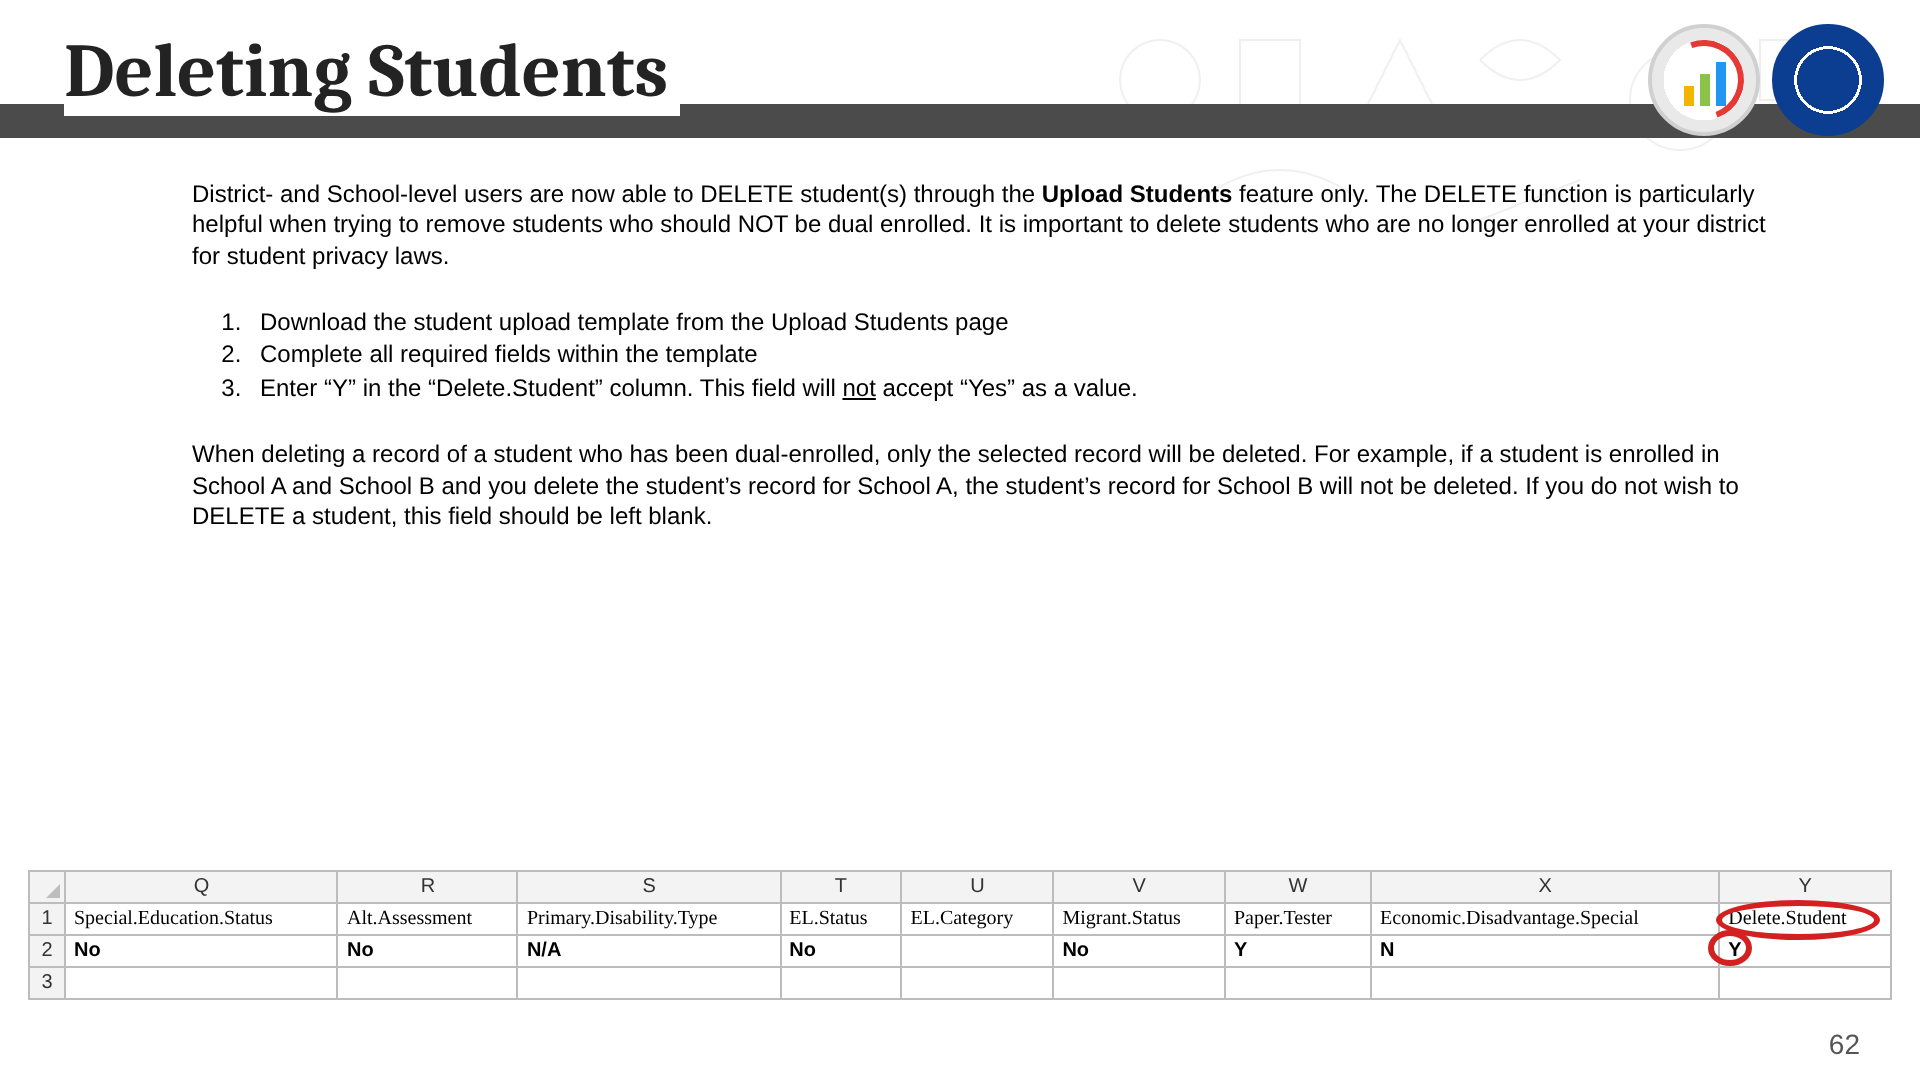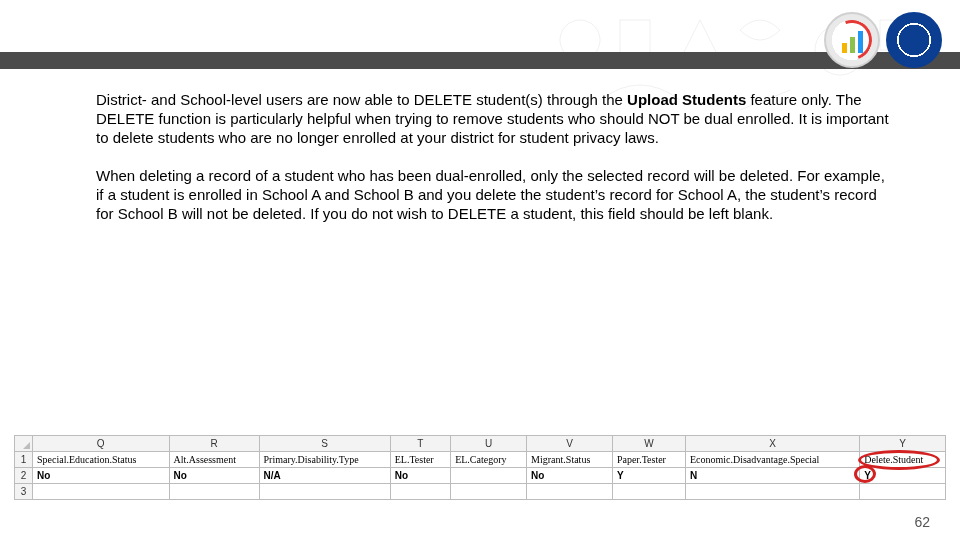--- a/index.html
+++ b/index.html
@@ -20,21 +20,21 @@
   .logo { width: 56px; height: 56px; border-radius: 50%; display: flex; align-items: center; justify-content: center; }
   .logo.chart { background: radial-gradient(circle at 50% 50%, #fff 0 55%, #e9e9e9 55% 100%); border: 2px solid #d0d0d0; position: relative; }
   .logo.chart .bars { display: flex; align-items: flex-end; gap: 3px; height: 26px; }
   .logo.chart .bars span:nth-child(1){ width:5px; height:10px; background:#f4b400;}
   .logo.chart .bars span:nth-child(2){ width:5px; height:16px; background:#8bc34a;}
   .logo.chart .bars span:nth-child(3){ width:5px; height:22px; background:#2196f3;}
   .logo.chart .arc { position:absolute; width:40px; height:40px; border:3px solid transparent; border-top-color:#e53935; border-right-color:#e53935; border-radius:50%; transform: rotate(25deg);}
   .logo.seal { background: radial-gradient(circle at 50% 50%, #0b3d91 0 42%, #fff 42% 46%, #0b3d91 46% 100%); border:2px solid #0b3d91; color:#fff; font-size:9px; }
 
   
-  .body { position: absolute; top: 90px; left: 96px; width: 800px; font-size: 15px; line-height: 1.28; }
+  .body { position: absolute; top: 90px; left: 96px; width: 800px; font-size: 12px; line-height: 1.28; }
   .para { margin-bottom: 18px; }
   .steps-intro { margin-bottom: 2px; }
   ol.steps { margin: 0 0 18px 28px; padding: 0; }
   ol.steps li { margin: 0 0 1px 0; padding-left: 6px; }
   .u { text-decoration: underline; }
   b { font-weight: 700; }
 
   
   .sheet { position: absolute; left: 14px; bottom: 40px; width: 932px; }
   table.ss { border-collapse: collapse; width: 100%; font-size: 10px; background: #fff; }
@@ -66,36 +66,42 @@
           <circle cx="300" cy="50" r="25"></circle>
           <path d="M340 20 l30 0 l0 30 l-30 0 z"></path>
           <path d="M60 100 q40 -30 80 0"></path>
           <path d="M200 110 l50 -20"></path>
         </g>
       </svg>
   </div>
 
   <div class="header-band"></div>
   <div class="header-underline"></div>
+  <h1 class="title">Deleting Students</h1>
 
   <div class="logo-group">
     <div class="logo chart">
       <div class="arc"></div>
       <div class="bars">
           <span></span>
           <span></span>
           <span></span>
         </div>
     </div>
     <div class="logo seal"></div>
   </div>
 
   <div class="body">
     <p class="para">District- and School-level users are now able to DELETE student(s) through the <b>Upload Students</b> feature only. The DELETE function is particularly helpful when trying to remove students who should NOT be dual enrolled. It is important to delete students who are no longer enrolled at your district for student privacy laws.</p>
 
+    <ol class="steps">
+      <li>Download the student upload template from the Upload Students page</li>
+      <li>Complete all required fields within the template</li>
+      <li>Enter “Y” in the “Delete.Student” column. This field will <span class="u">not</span> accept “Yes” as a value.</li>
+    </ol>
 
     <p class="para">When deleting a record of a student who has been dual-enrolled, only the selected record will be deleted. For example, if a student is enrolled in School A and School B and you delete the student’s record for School A, the student’s record for School B will not be deleted. If you do not wish to DELETE a student, this field should be left blank.</p>
   </div>
 
   <div class="sheet">
     <table class="ss">
       <tbody>
           <tr>
         <th class="corner"></th>
         <th class="colhdr">Q</th>
@@ -106,21 +112,21 @@
         <th class="colhdr">V</th>
         <th class="colhdr">W</th>
         <th class="colhdr">X</th>
         <th class="colhdr">Y</th>
       </tr>
       <tr class="fieldnames">
         <th class="rowhdr">1</th>
         <td>Special.Education.Status</td>
         <td>Alt.Assessment</td>
         <td>Primary.Disability.Type</td>
-        <td>EL.Tester</td>
+        <td>EL.Status</td>
         <td>EL.Category</td>
         <td>Migrant.Status</td>
         <td>Paper.Tester</td>
         <td>Economic.Disadvantage.Special</td>
         <td><span class="circ-wrap"><span>Delete.Student</span><span class="red-oval oval-header"></span></span></td>
       </tr>
       <tr>
         <th class="rowhdr">2</th>
         <td>No</td>
         <td>No</td>

